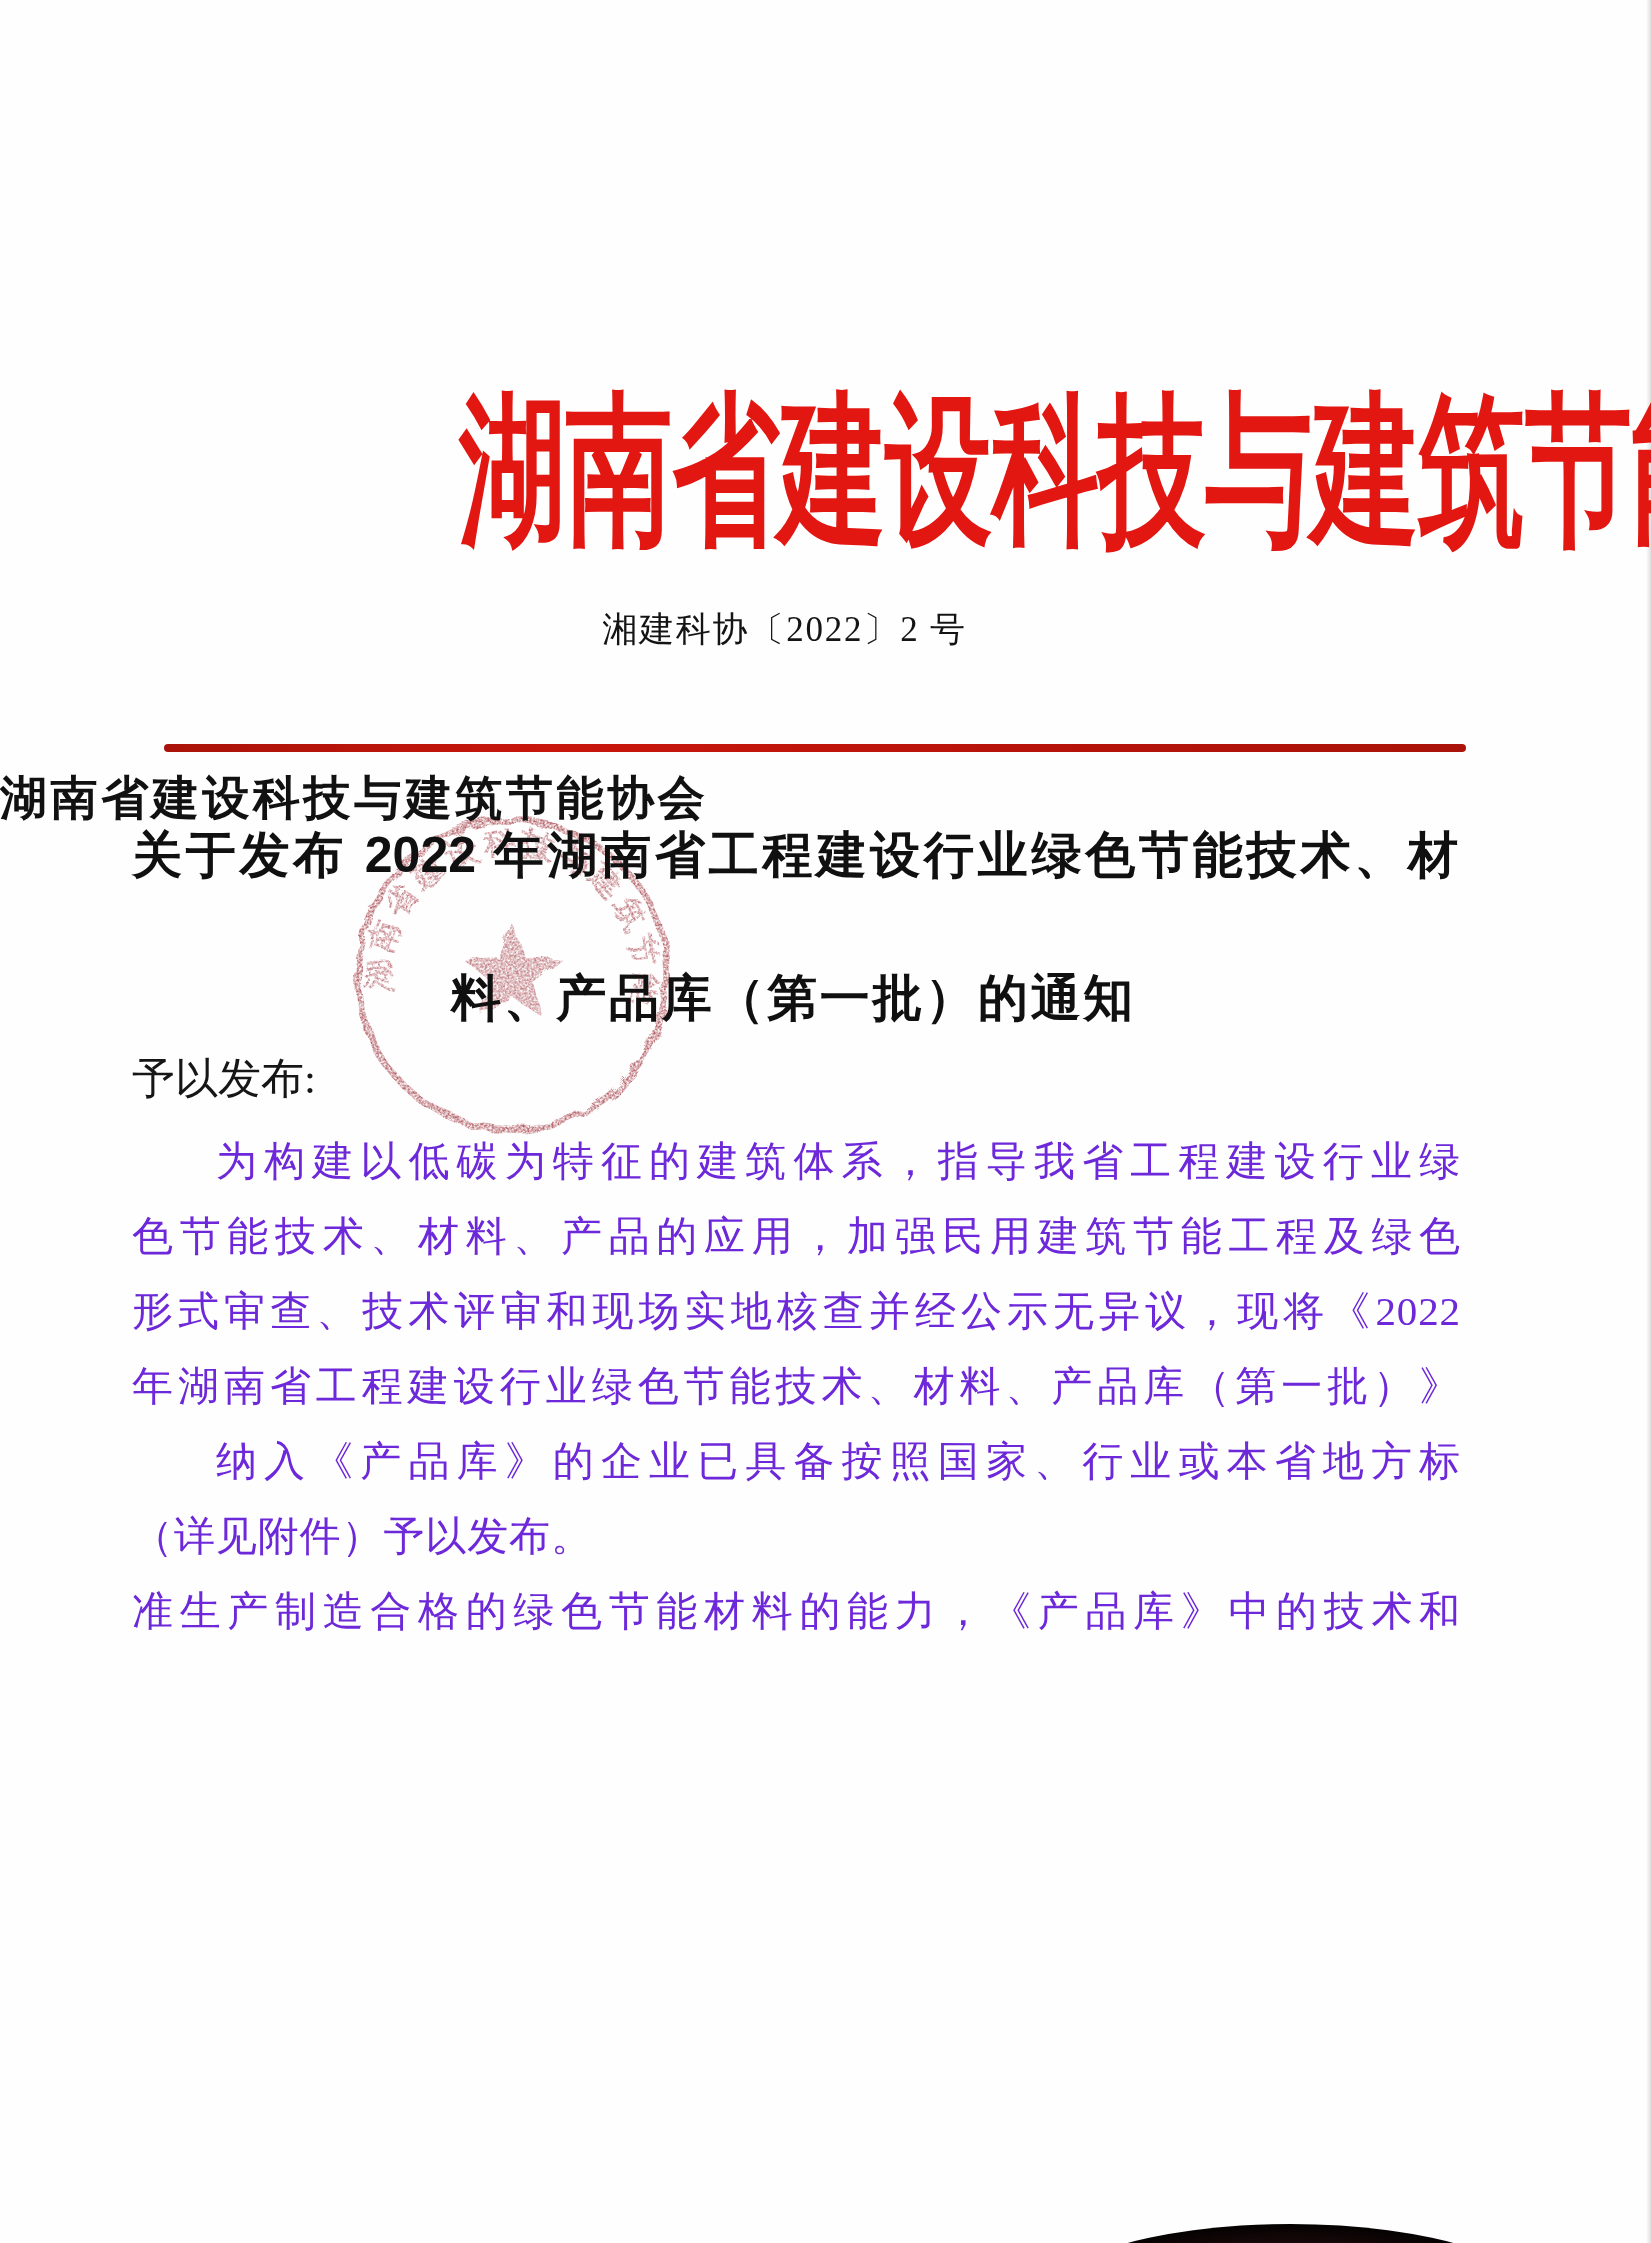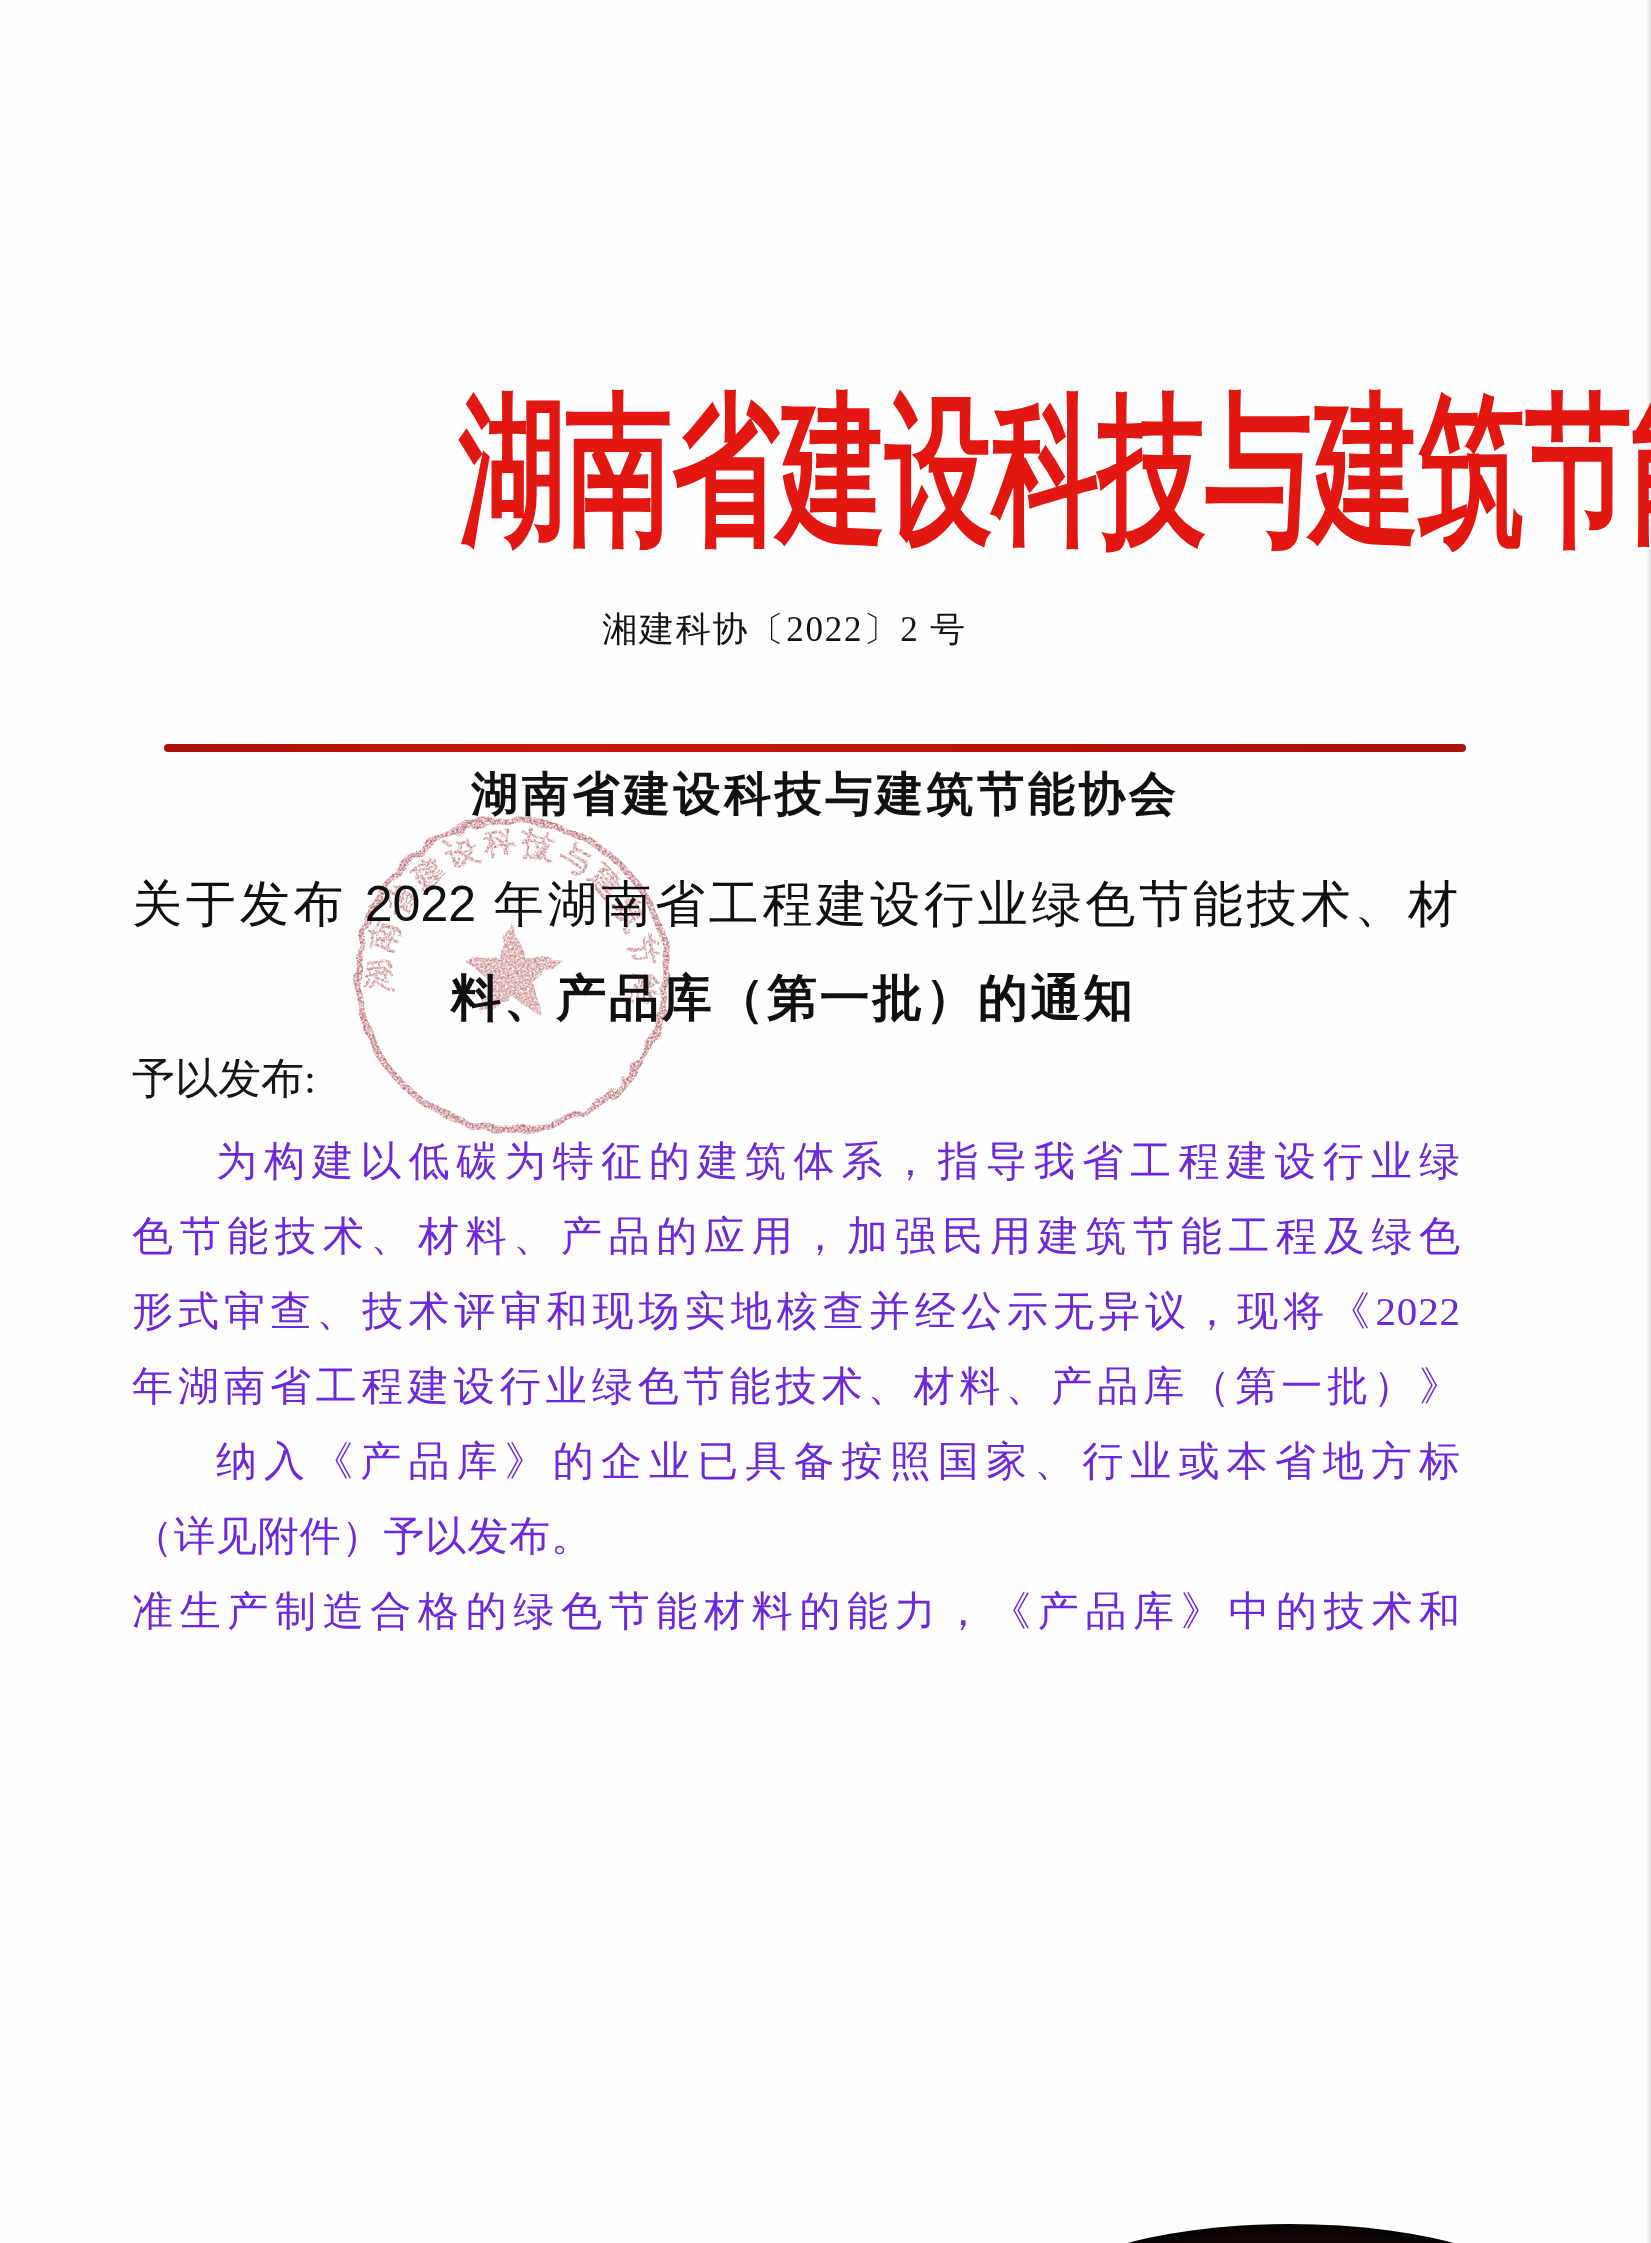--- a/index.html
+++ b/index.html
@@ -42,33 +42,33 @@
 
   .red-rule {
     position: absolute; top: 744px; left: 164px; width: 1302px; height: 8.2px;
     background: linear-gradient(to right, #a91309, #c8160c 30%, #b5130a 70%, #a91309);
     border-radius: 4.5px;
     z-index: 2;
   }
 
   .org-title {
     position: absolute; top: 769px; left: 0; width: 100%;
-    text-align: center;
-    font-family: Liberation Mono, monospace;
+    text-align: left;
+    font-family: Liberation Sans, sans-serif;
     font-weight: bold;
     font-size: 47px; line-height: 58px;
     color: #111111;
     letter-spacing: 3.6px;
     z-index: 2;
   }
 
   .subject-1 {
-    position: absolute; top: 872px; left: 132px; width: 1326px;
+    position: absolute; top: 823px; left: 132px; width: 1326px;
     font-family: "Liberation Sans", "DejaVu Sans", sans-serif;
-    font-weight: normal;
+    font-weight: bold;
     font-size: 50px; line-height: 64px;
     color: #101010;
     text-align: justify; text-align-last: justify;
     white-space: nowrap;
     z-index: 2;
   }
   .subject-2 {
     position: absolute; top: 966px; left: 0; width: 100%;
     text-align: center;
     transform: translateX(-32px);

